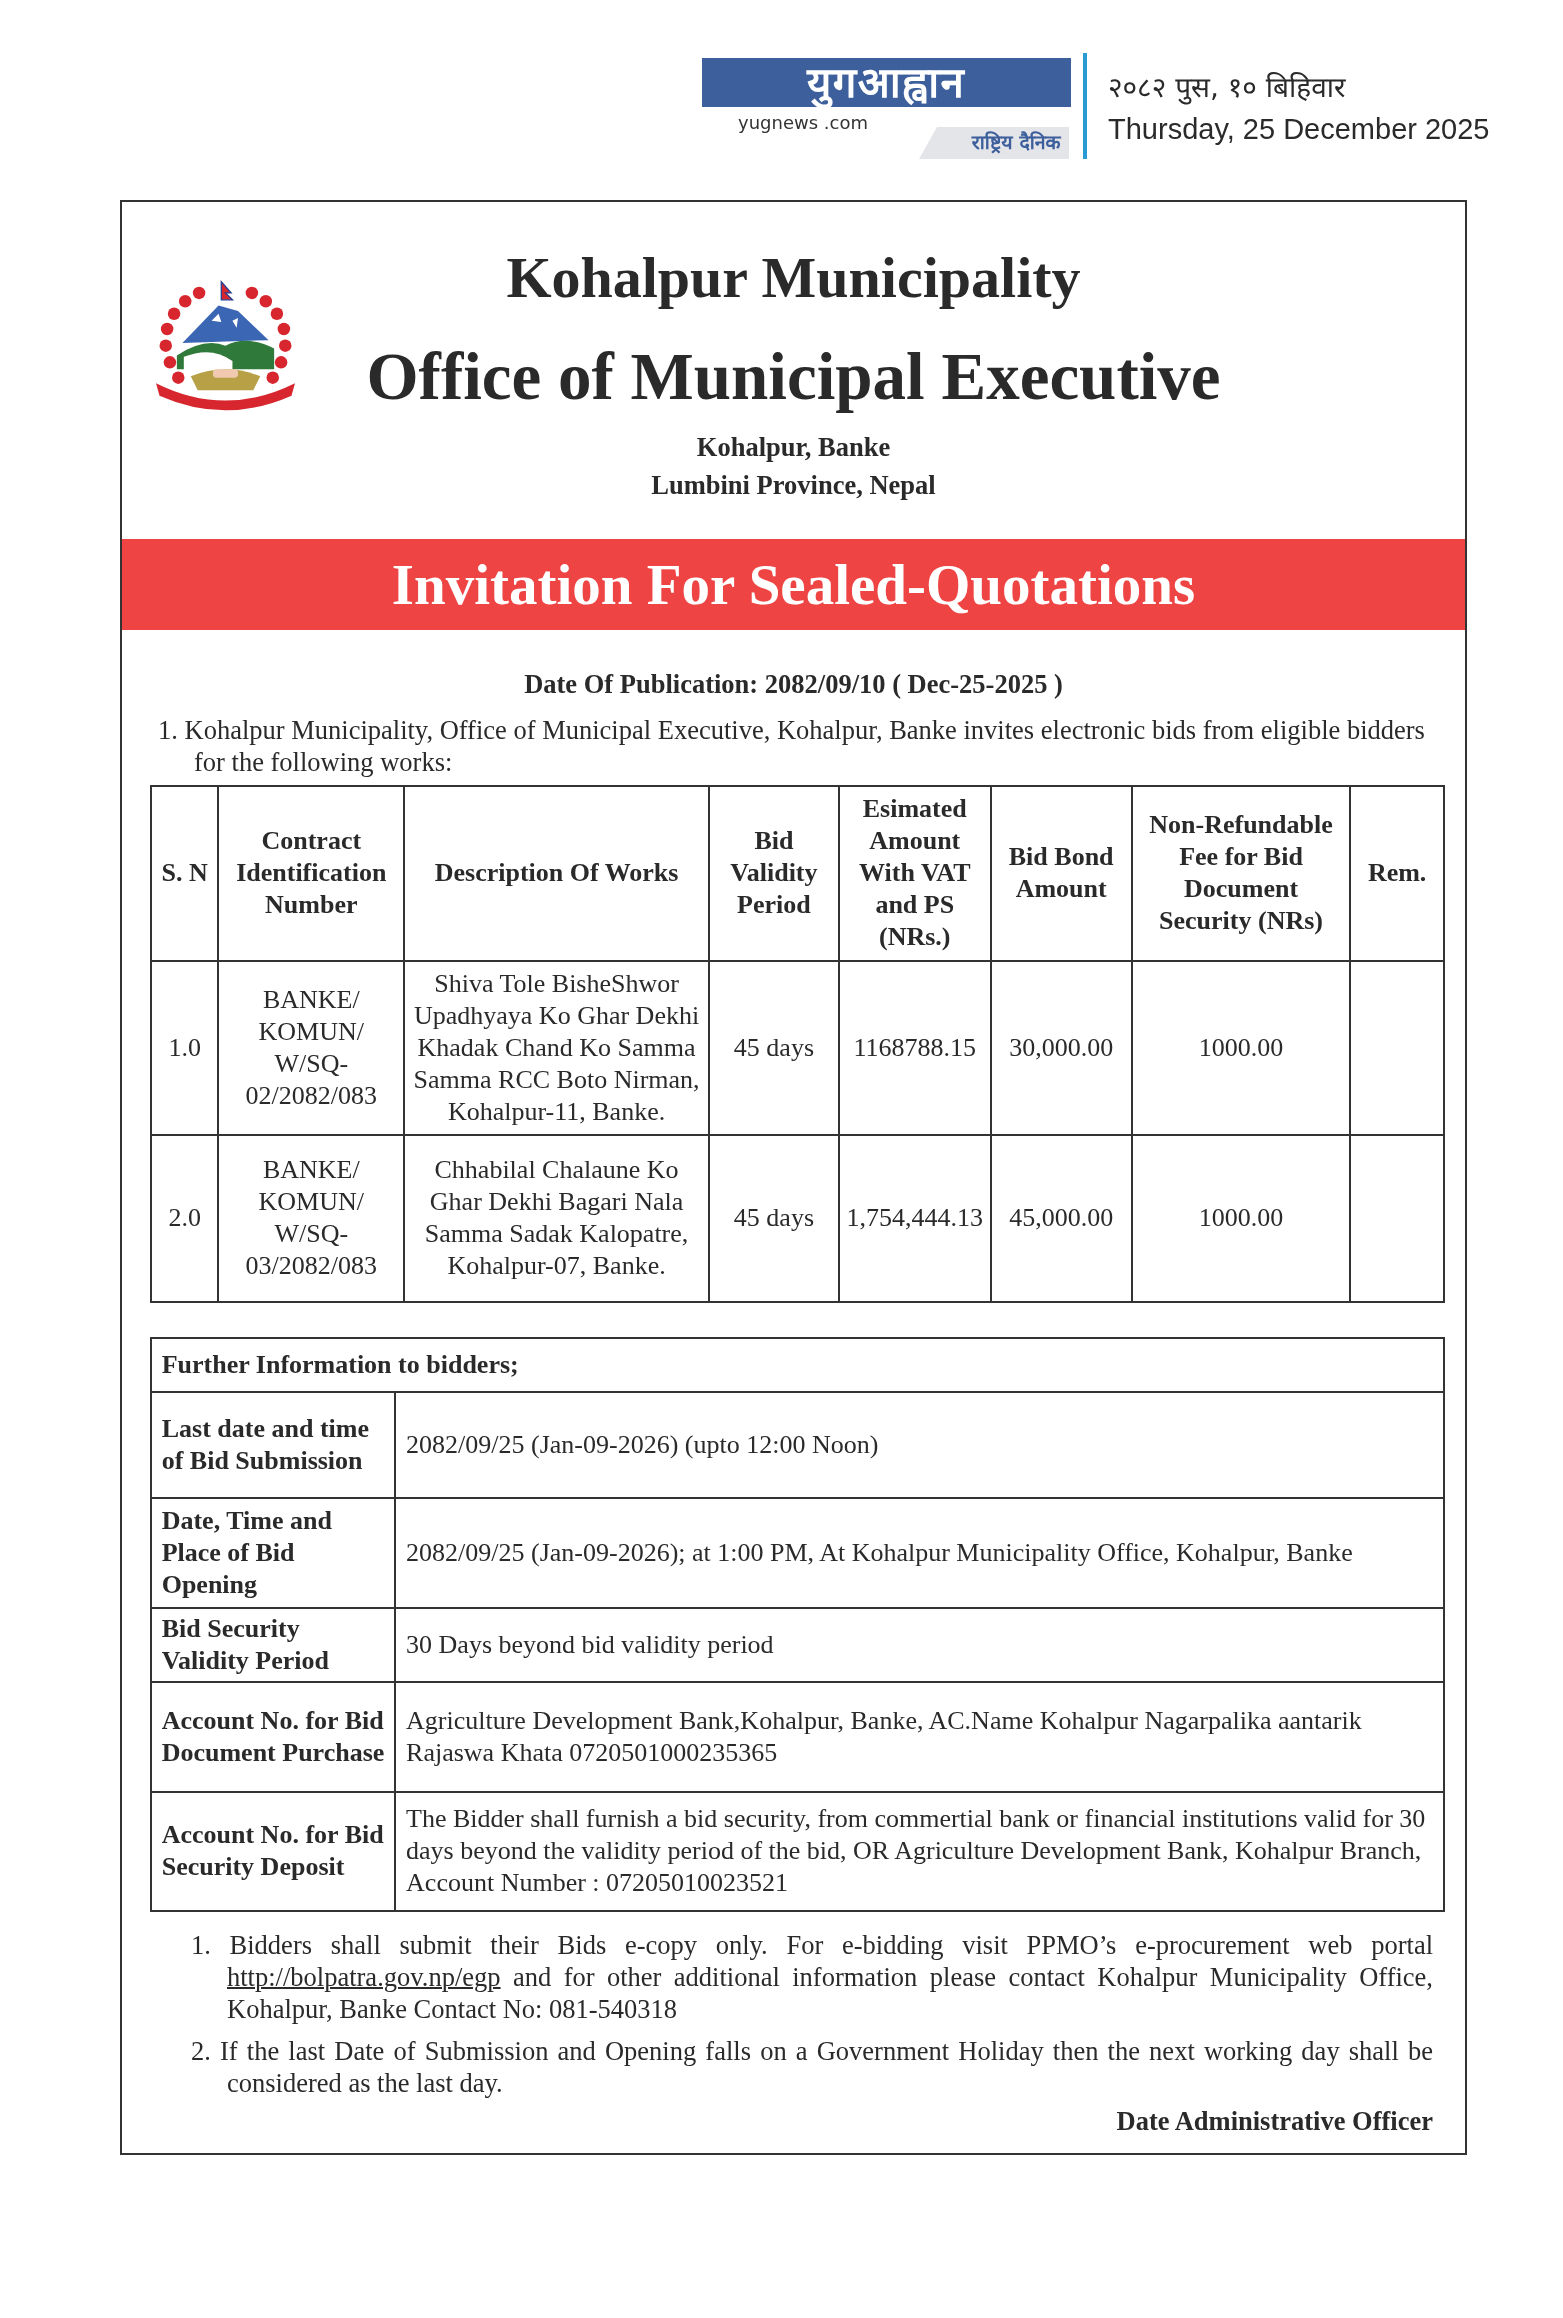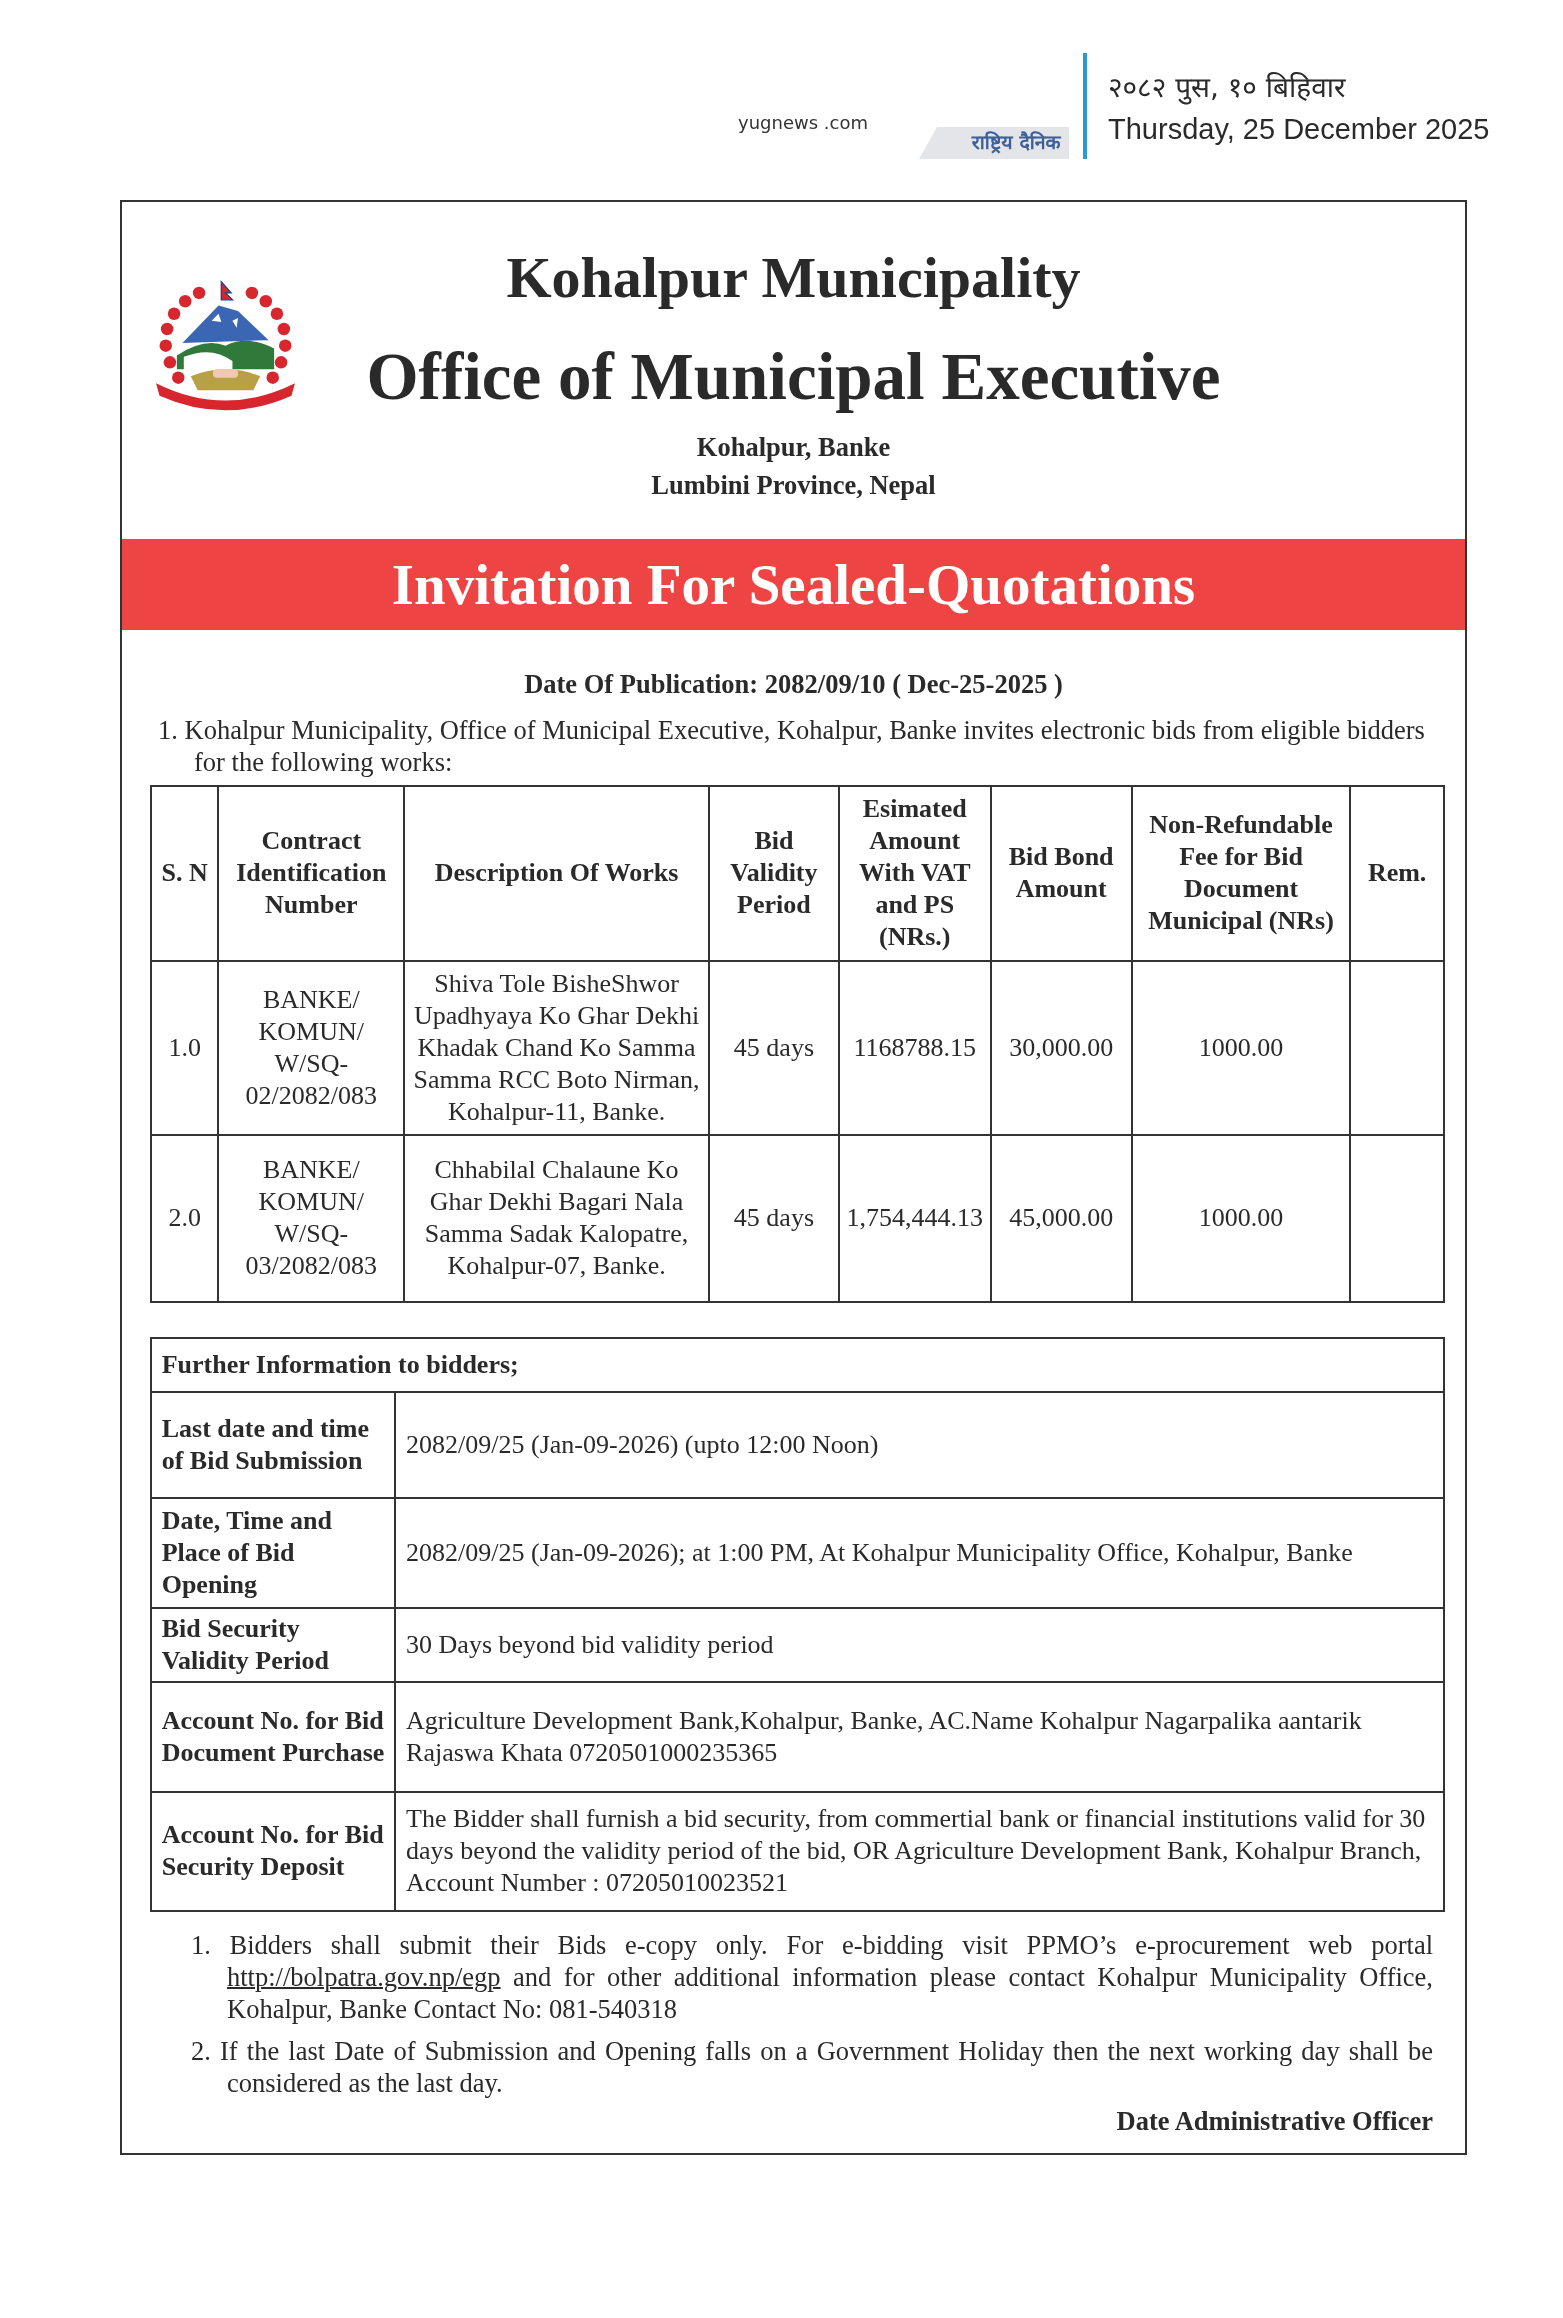--- a/index.html
+++ b/index.html
@@ -60,20 +60,21 @@
   .notes { position: absolute; top: 1727px; left: 36px; right: 32px; font-size: 26.5px; line-height: 32px; text-align: justify; margin-left: 33px; }
   .note { padding-left: 36px; text-indent: -36px; margin-bottom: 9.7px; }
   .link { text-decoration: underline; text-decoration-thickness: 2.1px; }
   .signoff { position: absolute; right: 32px; top: 1904px; font-weight: bold; font-size: 26.5px; }
 </style>
 </head>
 <body>
 
 <div class="masthead">
   <div class="logo">
+    <div class="logo-main">युगआह्वान</div>
     <div class="logo-sub">yugnews .com</div>
     <div class="logo-tag">
       <span>राष्ट्रिय दैनिक</span>
     </div>
   </div>
   <div class="masthead-divider"></div>
   <div class="date-np">२०८२ पुस, १० बिहिवार</div>
   <div class="date-en">Thursday, 25 December 2025</div>
 </div>
 
@@ -128,21 +129,21 @@
 
   <table class="works">
     <tbody>
         <tr>
       <th class="col-sn">S. N</th>
       <th class="col-cin">Contract Identification Number</th>
       <th class="col-desc">Description Of Works</th>
       <th class="col-val">Bid Validity Period</th>
       <th class="col-est">Esimated Amount With  VAT and PS (NRs.)</th>
       <th class="col-bond">Bid Bond Amount</th>
-      <th class="col-fee">Non-Refundable Fee for Bid Document Municipal (NRs)</th>
+      <th class="col-fee">Non-Refundable Fee for Bid Document Security (NRs)</th>
       <th class="col-rem">Rem.</th>
     </tr>
     <tr class="data">
       <td>1.0</td>
       <td>BANKE/ KOMUN/ W/SQ- 02/2082/083</td>
       <td>Shiva Tole BisheShwor Upadhyaya Ko Ghar Dekhi Khadak Chand Ko Samma Samma RCC Boto Nirman, Kohalpur-11, Banke.</td>
       <td>45 days</td>
       <td>1168788.15</td>
       <td>30,000.00</td>
       <td>1000.00</td>

